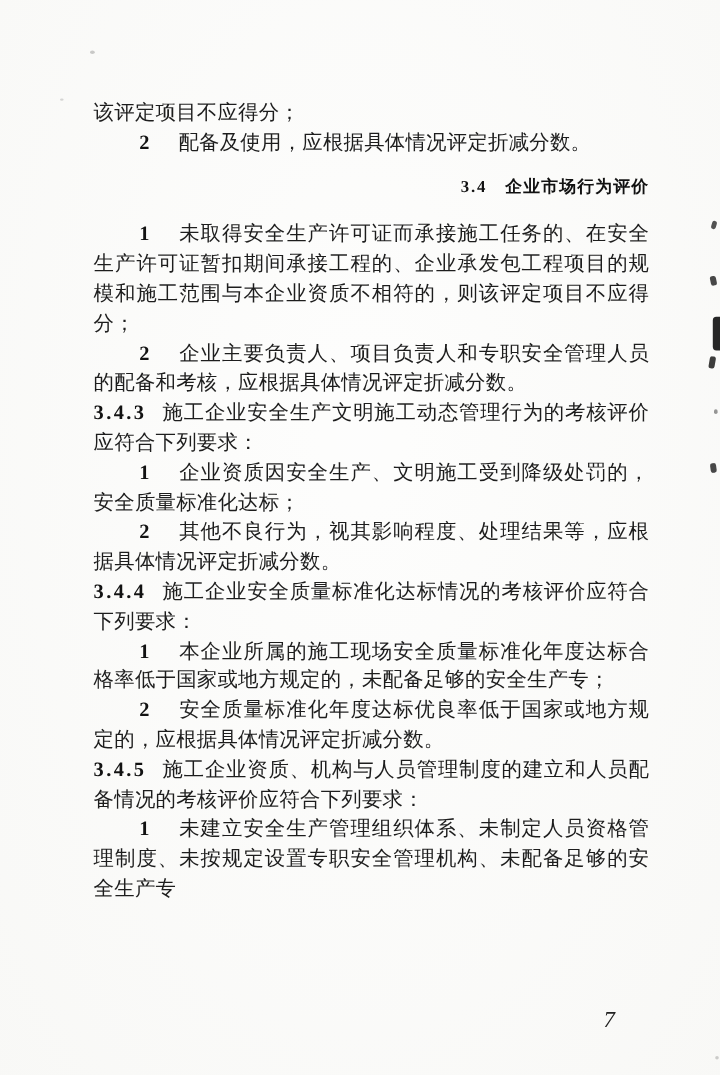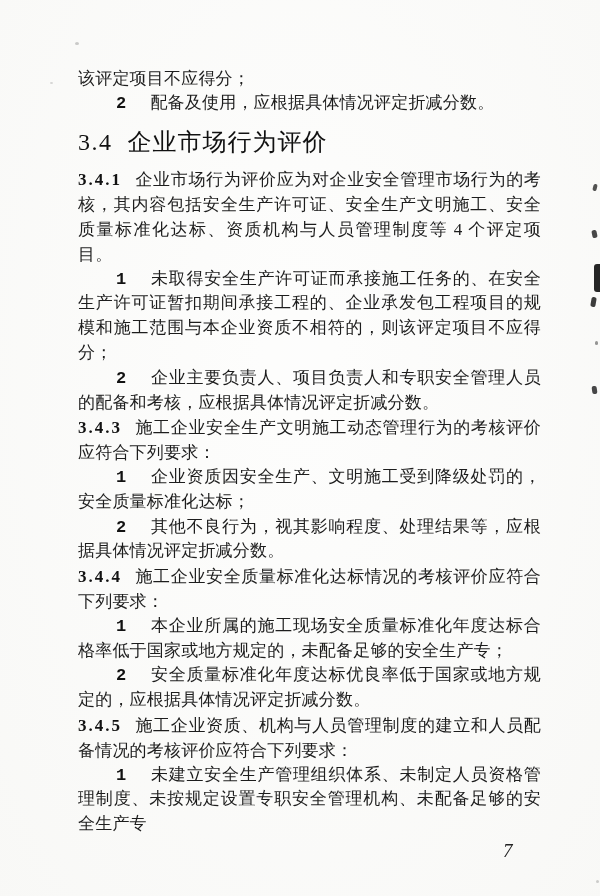--- a/index.html
+++ b/index.html
@@ -12,50 +12,50 @@
   }
   
   .page {
     position: absolute; inset: 0;
     background:
       radial-gradient(ellipse at 50% 40%, rgba(255,255,255,0.6), rgba(240,240,238,0.25)),
       #fbfbf9;
   }
   .content {
     position: absolute;
-    left: 78px; top: 67px;
+    left: 78px; top: 82px;
     width: 463px;
     font-size: 17px;
     line-height: 24.8px;
     color: #1d1d1d;
     letter-spacing: 0.2px;
   }
   .content p { margin: 0; text-align: justify; }
   p.continuation { text-indent: 0; }
   p.clause { text-indent: 0; }
   p.clause .label {
     font-weight: bold;
     color: #121212;
     letter-spacing: 2px;
     margin-right: 13px;
     font-family: "Liberation Serif", "DejaVu Serif", serif;
   }
-  p.item { text-indent: 38px; font-family: Liberation Mono, monospace; }
+  p.item { text-indent: 38px; }
   p.item .label {
     font-weight: bold;
     color: #121212;
     margin-right: 24px;
   }
   h2.heading {
     margin: 13px 0 14px 0;
     padding: 0;
-    text-align: left;
-    font-size: 24px;
+    text-align: right;
+    font-size: 14px;
     line-height: 24.8px;
-    font-weight: normal;
+    font-weight: bold;
     color: #111;
     letter-spacing: 1px;
   }
   h2.heading .label { margin-right: 15px; letter-spacing: 1.5px; }
   .page-number {
     position: absolute;
     left: 503px; top: 840px;
     font-size: 19px;
     font-style: italic;
     color: #222;
@@ -74,21 +74,20 @@
 </style>
 </head>
 <body>
 
 <div class="page">
 
   <main class="content">
       <p class="continuation"><span>该评定项目不应得分；</span></p>
       <p class="item"><span class="label">2</span><span>配备及使用，应根据具体情况评定折减分数。</span></p>
       <h2 class="heading"><span class="label">3.4</span><span>企业市场行为评价</span></h2>
-      <p class="clause"><span class="label">3.4.1</span><span>企业市场行为评价应为对企业安全管理市场行为的考核，其内容包括安全生产许可证、安全生产文明施工、安全质量标准化达标、资质机构与人员管理制度等 4 个评定项目。</span></p>
       <p class="item"><span class="label">1</span><span>未取得安全生产许可证而承接施工任务的、在安全生产许可证暂扣期间承接工程的、企业承发包工程项目的规模和施工范围与本企业资质不相符的，则该评定项目不应得分；</span></p>
       <p class="item"><span class="label">2</span><span>企业主要负责人、项目负责人和专职安全管理人员的配备和考核，应根据具体情况评定折减分数。</span></p>
       <p class="clause"><span class="label">3.4.3</span><span>施工企业安全生产文明施工动态管理行为的考核评价应符合下列要求：</span></p>
       <p class="item"><span class="label">1</span><span>企业资质因安全生产、文明施工受到降级处罚的，安全质量标准化达标；</span></p>
       <p class="item"><span class="label">2</span><span>其他不良行为，视其影响程度、处理结果等，应根据具体情况评定折减分数。</span></p>
       <p class="clause"><span class="label">3.4.4</span><span>施工企业安全质量标准化达标情况的考核评价应符合下列要求：</span></p>
       <p class="item"><span class="label">1</span><span>本企业所属的施工现场安全质量标准化年度达标合格率低于国家或地方规定的，未配备足够的安全生产专；</span></p>
       <p class="item"><span class="label">2</span><span>安全质量标准化年度达标优良率低于国家或地方规定的，应根据具体情况评定折减分数。</span></p>
       <p class="clause"><span class="label">3.4.5</span><span>施工企业资质、机构与人员管理制度的建立和人员配备情况的考核评价应符合下列要求：</span></p>
       <p class="item"><span class="label">1</span><span>未建立安全生产管理组织体系、未制定人员资格管理制度、未按规定设置专职安全管理机构、未配备足够的安全生产专</span></p>

